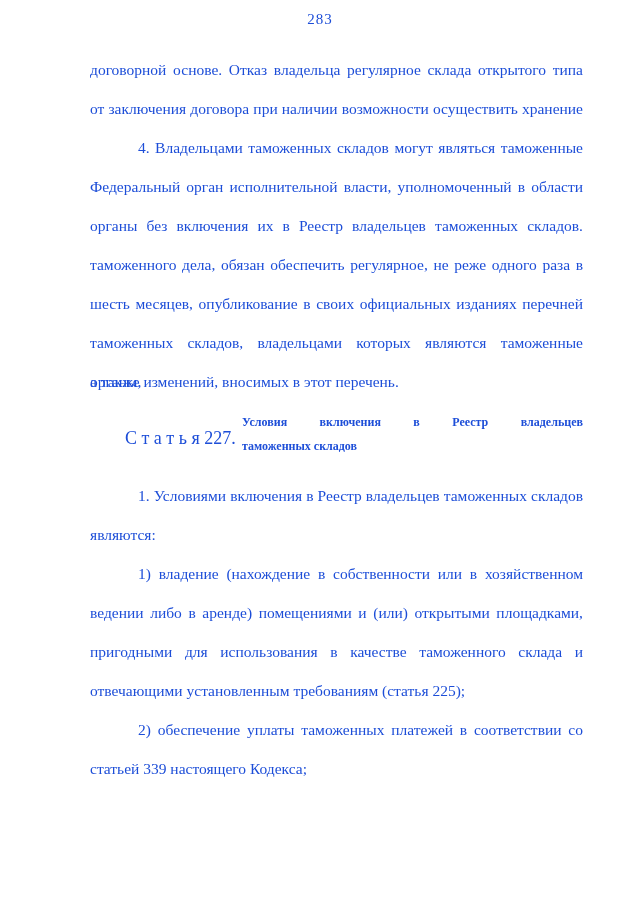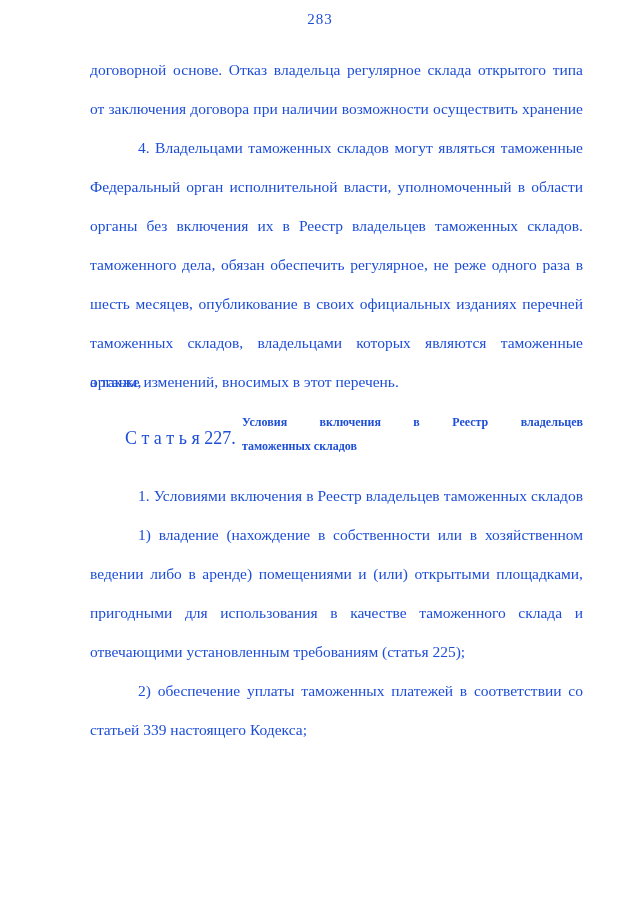--- a/index.html
+++ b/index.html
@@ -91,20 +91,21 @@
     <div class="heading">
       <div class="heading-label">С т а т ь я  227.</div>
       <div class="heading-title">
         <div class="hline">Условия включения в Реестр владельцев</div>
         <div class="hline last">таможенных складов</div>
       </div>
     </div>
 
     <div class="para after-heading">
       <div class="line ind">1. Условиями включения в Реестр владельцев таможенных складов</div>
+      <div class="line last">являются:</div>
     </div>
 
     <div class="para">
       <div class="line ind">1) владение (нахождение в собственности или в хозяйственном</div>
       <div class="line">ведении либо в аренде) помещениями и (или) открытыми площадками,</div>
       <div class="line">пригодными для использования в качестве таможенного склада и</div>
       <div class="line last">отвечающими установленным требованиям (статья 225);</div>
     </div>
 
     <div class="para">

